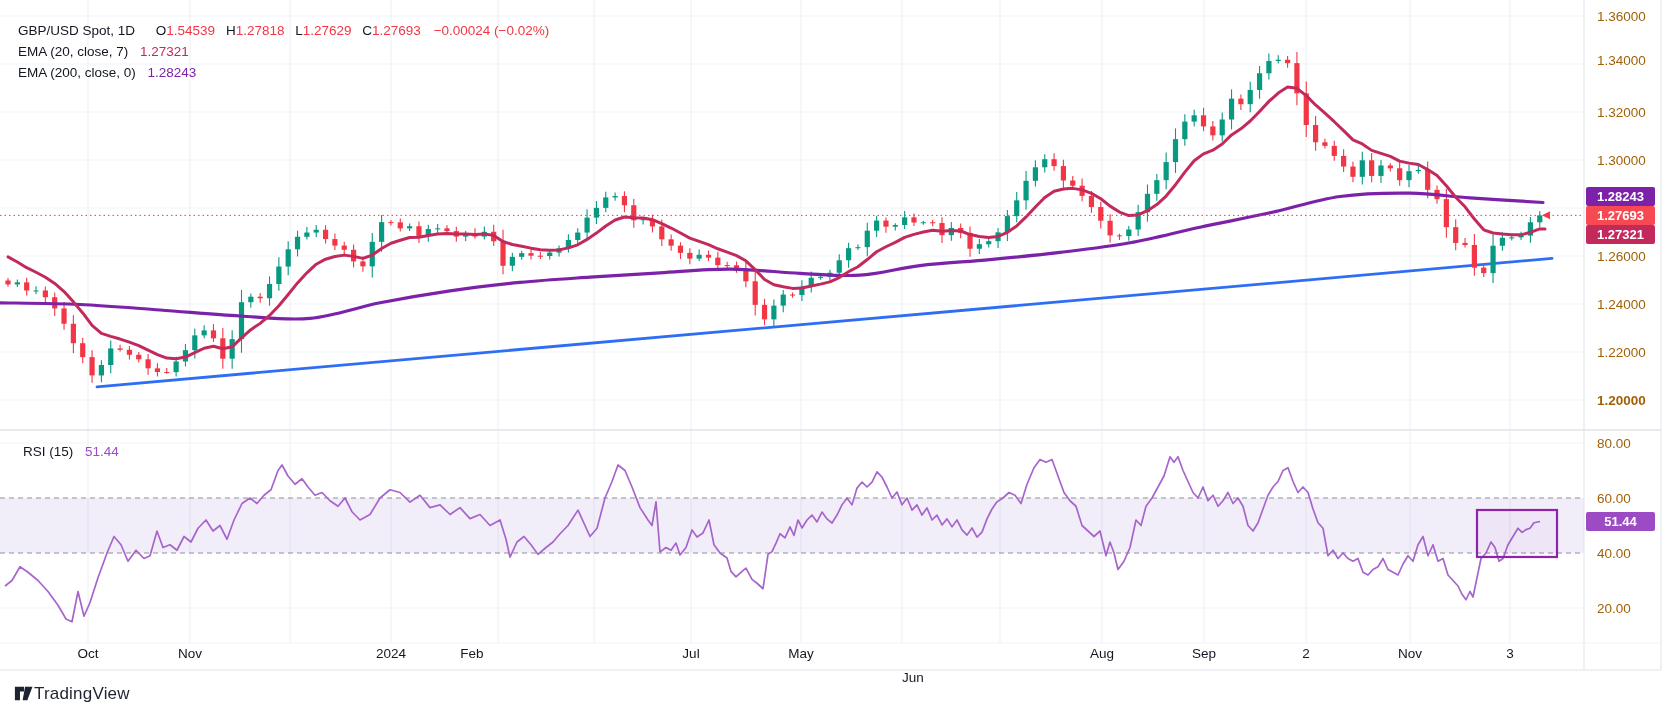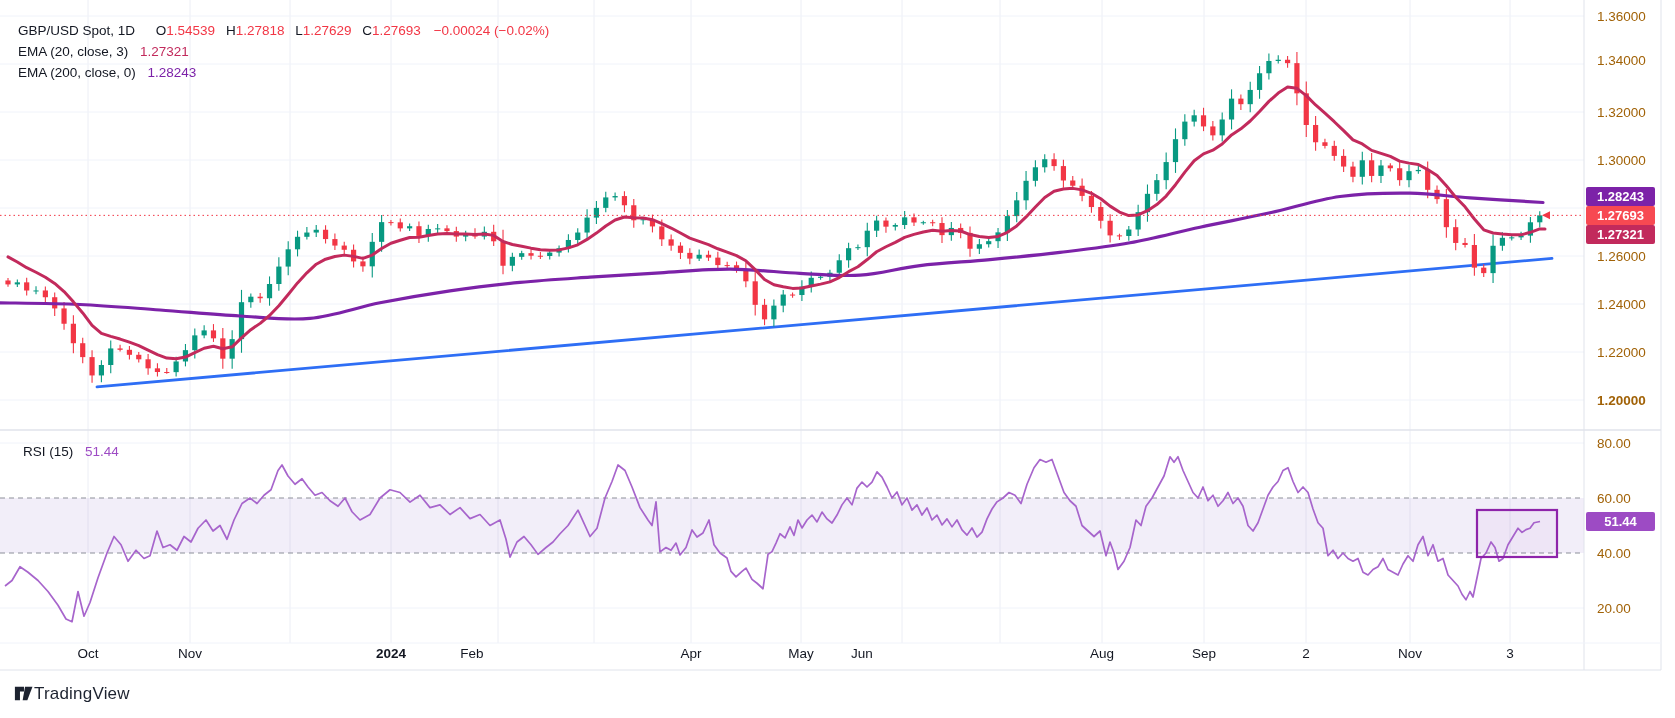--- a/index.html
+++ b/index.html
@@ -13,21 +13,21 @@
   .val-red{color:#f23645;}
   .val-crimson{color:#c22a5c;margin-left:8px;}
   .val-purple{color:#7c22a8;margin-left:8px;}
   .val-rsi{color:#9d4bc4;margin-left:8px;}
   .chg{color:#f23645;margin-left:9px;}
   .rsi-legend{position:absolute;left:23px;top:444px;font-size:13.5px;line-height:16px;color:#131722;z-index:5;white-space:nowrap;}
   .axis-label{position:absolute;left:1597px;transform:translateY(-50%);
               font-size:13.5px;color:#a16207;z-index:4;}
   .time-label{position:absolute;top:646px;transform:translateX(-50%);
               font-size:13.5px;color:#131722;z-index:4;}
-  .time-label.bold{font-weight:bold;}
+  .time-label.bold{font-weight:normal;}
   .badge{position:absolute;left:1586px;width:69px;height:19px;border-radius:2px;
          color:#fff;font-size:13px;font-weight:bold;text-align:center;line-height:19px;z-index:6;}
   .watermark{position:absolute;left:13px;top:683px;display:flex;align-items:center;gap:0;z-index:5;}
   .watermark .brand{font-size:17px;color:#1d2330;letter-spacing:.2px;}
 </style>
 </head>
 <body>
 
 <div class="stage">
   <svg class="plot" id="chart-svg" width="1675" height="718" viewBox="0 0 1675 718">
@@ -409,21 +409,21 @@
   <div class="legend">
     <span class="legend-row">
       <span class="sym">GBP/USD Spot, 1D</span>
       <span class="okey">O</span><span class="val-red">1.54539</span>
       <span class="okey">H</span><span class="val-red">1.27818</span>
       <span class="okey">L</span><span class="val-red">1.27629</span>
       <span class="okey">C</span><span class="val-red">1.27693</span>
       <span class="chg">−0.00024 (−0.02%)</span>
     </span>
     <span class="legend-row">
-      <span>EMA (20, close, 3)</span>
+      <span>EMA (20, close, 7)</span>
       <span class="val-crimson">1.27321</span>
     </span>
     <span class="legend-row">
       <span>EMA (200, close, 0)</span>
       <span class="val-purple">1.28243</span>
     </span>
   </div>
 
   <div class="rsi-legend">
     <span>RSI (15)</span>
@@ -442,23 +442,23 @@
       <div class="axis-label" style="top: 443px;">80.00</div>
       <div class="axis-label" style="top: 498px;">60.00</div>
       <div class="axis-label" style="top: 553px;">40.00</div>
       <div class="axis-label" style="top: 608px;">20.00</div>
     </div>
   <div id="time-axis">
       <div class="time-label" style="left: 88px;">Oct</div>
       <div class="time-label" style="left: 190px;">Nov</div>
       <div class="time-label bold" style="left: 391px;">2024</div>
       <div class="time-label" style="left: 472px;">Feb</div>
-      <div class="time-label" style="left: 691px;">Apr</div>
+      <div class="time-label" style="left: 691px;">Jul</div>
       <div class="time-label" style="left: 801px;">May</div>
-      <div class="time-label" style="left: 862px;">Jun</div>
+      <div class="time-label" style="left: 913px; margin-top: 24px;">Jun</div>
       <div class="time-label" style="left: 1102px;">Aug</div>
       <div class="time-label" style="left: 1204px;">Sep</div>
       <div class="time-label" style="left: 1306px;">2</div>
       <div class="time-label" style="left: 1410px;">Nov</div>
       <div class="time-label" style="left: 1510px;">3</div>
     </div>
   <div id="badges">
       <div class="badge" style="top: 187px; background: rgb(124, 34, 168);">1.28243</div>
       <div class="badge" style="top: 206px; background: rgb(247, 73, 82);">1.27693</div>
       <div class="badge" style="top: 225px; background: rgb(194, 42, 92);">1.27321</div>

